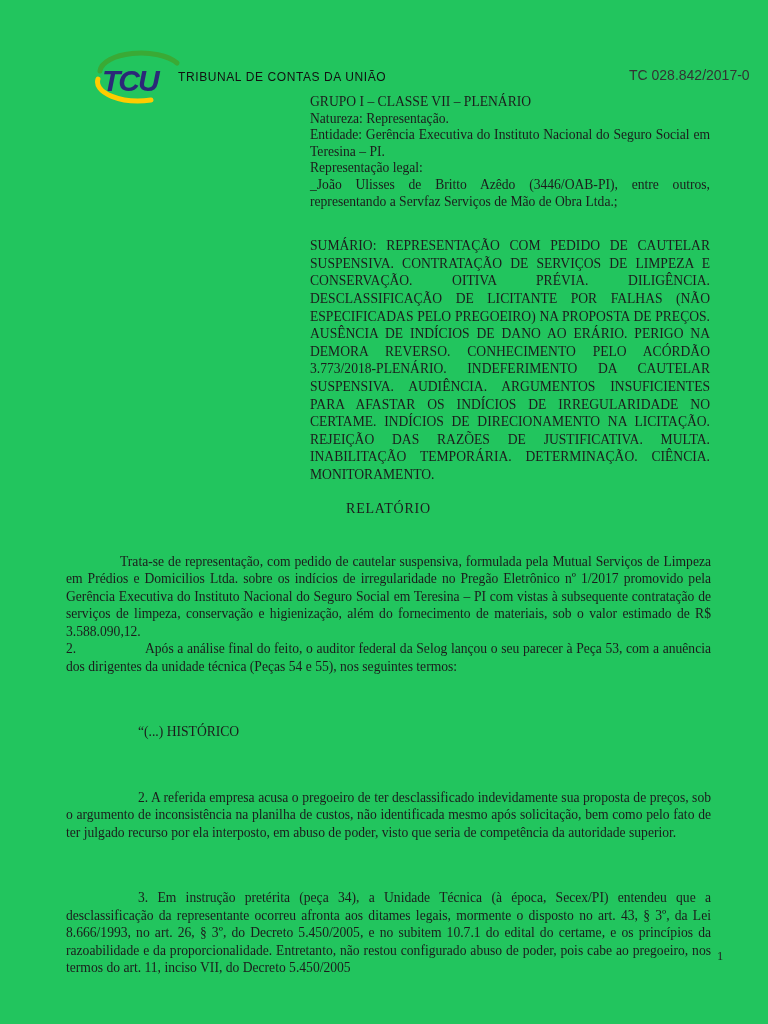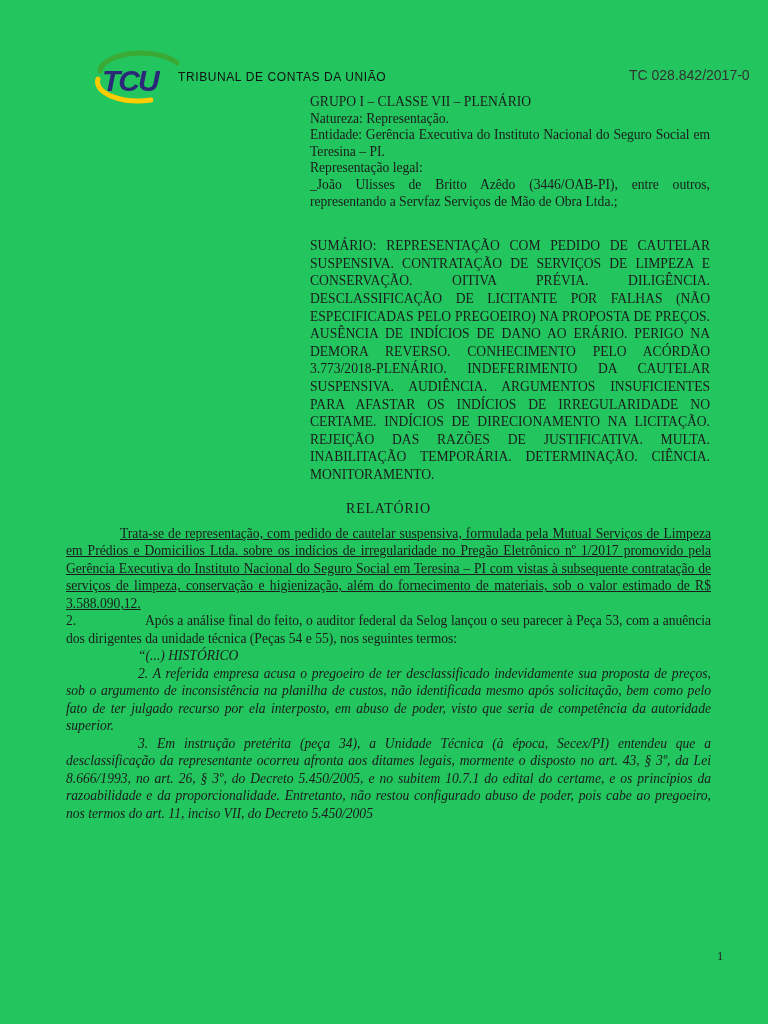--- a/index.html
+++ b/index.html
@@ -71,22 +71,22 @@
     letter-spacing: 0.8px;
     text-indent: 0;
   }
   .body-par { text-align: justify; }
   .indent1 { text-indent: 54px; }
   .par-num {
     display: inline-block;
     width: 79px;
     text-indent: 0;
   }
-  .quote { font-style: italic; text-indent: 72px; }
-  .para1 { margin-top: 7px; text-decoration: underline; }
+  .quote { text-indent: 72px; margin-top: 48px; }
+  .para1 { margin-top: 35px; }
   
   .page-number {
     position: absolute;
     left: 717px;
     top: 949px;
     font-size: 12.5px;
     color: #222222;
   }
 </style>
 </head>

